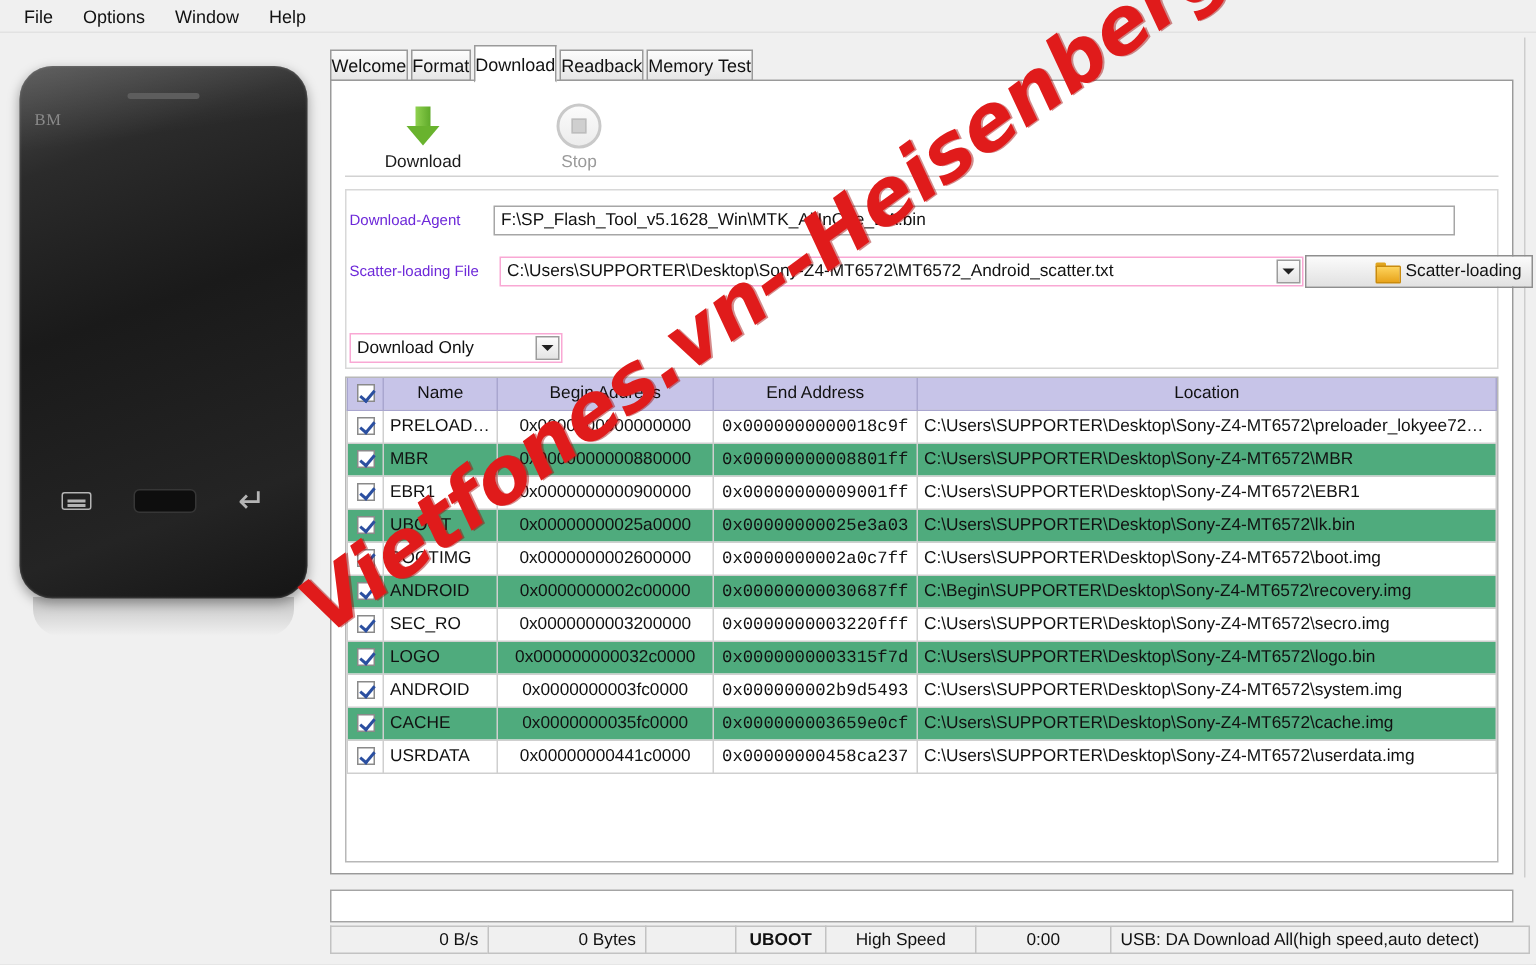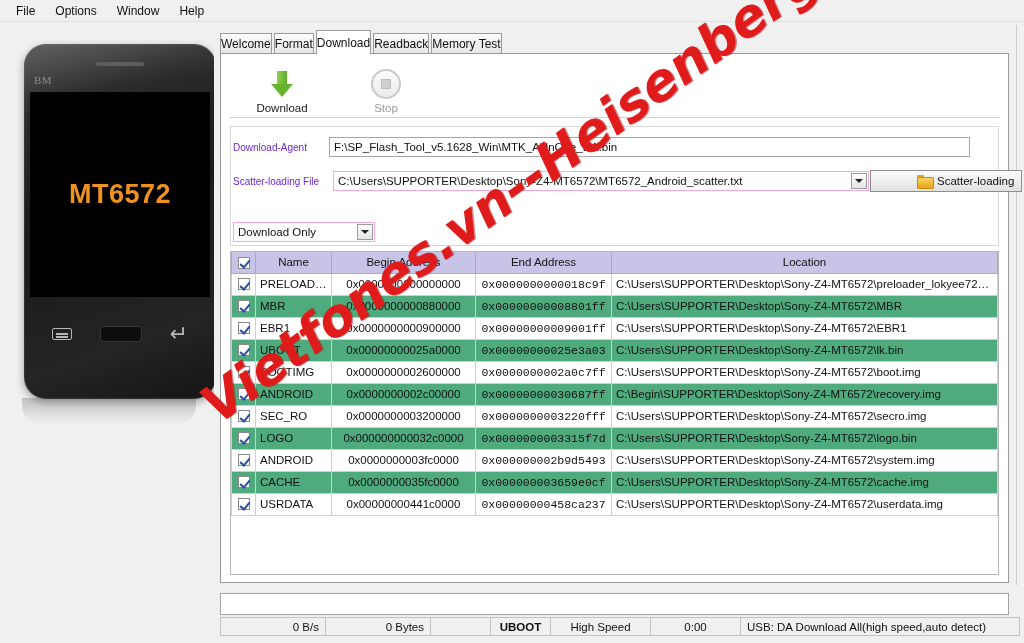--- a/index.html
+++ b/index.html
@@ -40,21 +40,20 @@
     width: 214px; height: 621px;
     background: #f0f0f0;
   }
   .phone {
     position: absolute; left: 13px; top: 22px;
     width: 192px; height: 355px;
     border-radius: 22px;
     background: linear-gradient(160deg,#4a4a4a 0%,#2b2b2b 18%,#1a1a1a 45%,#242424 80%,#151515 100%);
     box-shadow: 0 3px 8px rgba(0,0,0,.35), inset 0 0 2px #666;
     overflow: hidden;
-    margin-left: 11px;
   }
   .phone .gloss {
     position: absolute; left: 0; top: 0;
     width: 100%; height: 58px;
     background: linear-gradient(180deg, rgba(255,255,255,.13), rgba(255,255,255,0));
     transform: skewY(-8deg); transform-origin: left top;
   }
   .phone .speaker {
     position: absolute; left: 50%; top: 18px;
     margin-left: -24px;
@@ -387,23 +386,20 @@
     <div class="mi">Options</div>
     <div class="mi">Window</div>
     <div class="mi">Help</div>
   </div>
 
   <div class="leftpanel">
     <div class="phone">
       <div class="gloss"></div>
       <div class="speaker"></div>
       <div class="brand">BM</div>
-      <div class="screen">
-        <div class="chip">MT6572</div>
-      </div>
       <div class="navbar">
         <div class="nb nb-menu"></div>
         <div class="nb nb-home"></div>
         <div class="nb nb-back">↵</div>
       </div>
     </div>
     <div class="phone-reflect"></div>
   </div>
 
   <div class="rightpanel">

